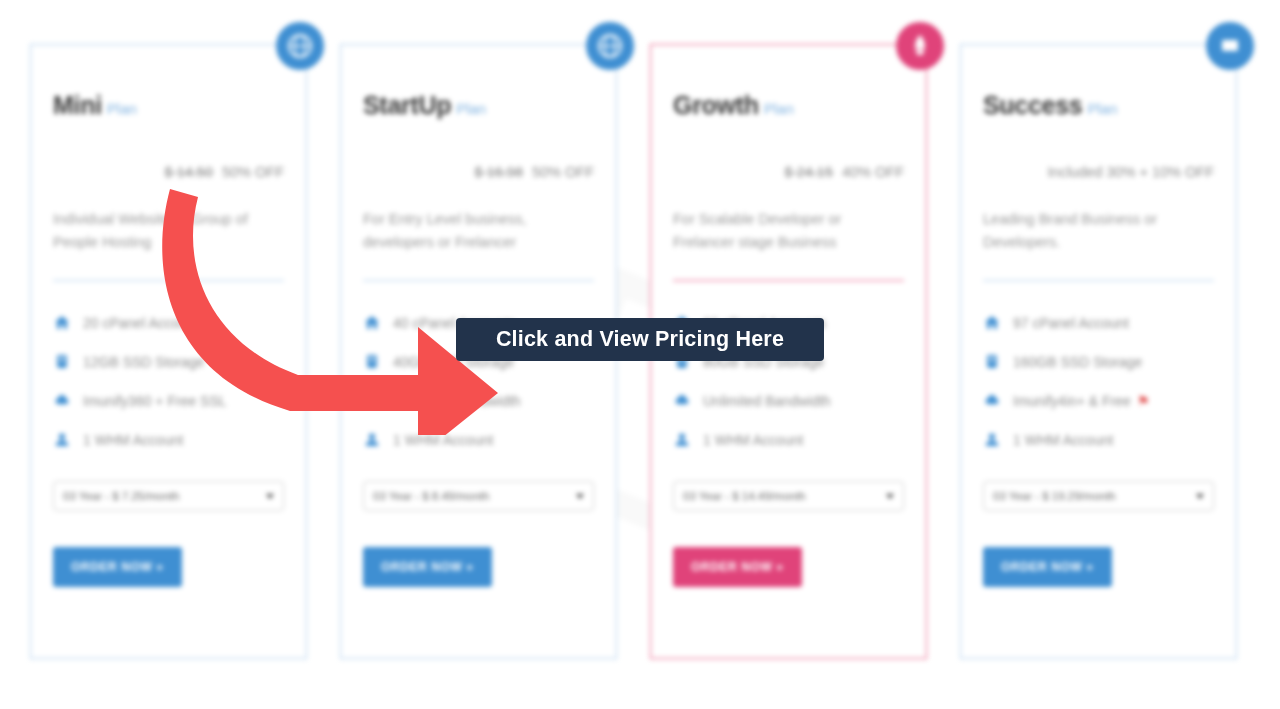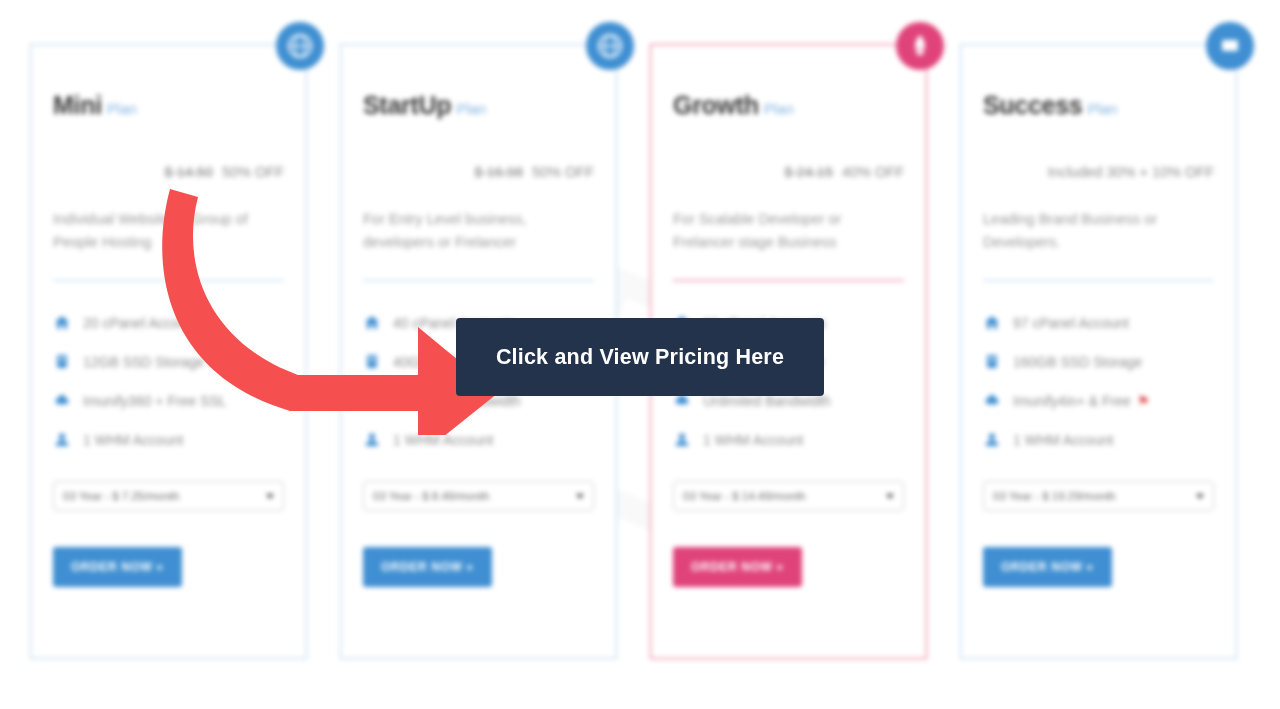--- a/index.html
+++ b/index.html
@@ -208,21 +208,21 @@
     left: 150px;
     top: 175px;
     width: 420px;
     height: 260px;
   }
   #callout-tooltip {
     position: absolute;
     left: 456px;
     top: 318px;
     width: 368px;
-    height: 78px;
+    height: 43px;
     background: #22334b;
     border-radius: 4px;
     display: flex;
     align-items: center;
     justify-content: center;
     text-align: center;
   }
   #callout-tooltip .callout-text {
     color: #ffffff;
     font-size: 21.5px;

